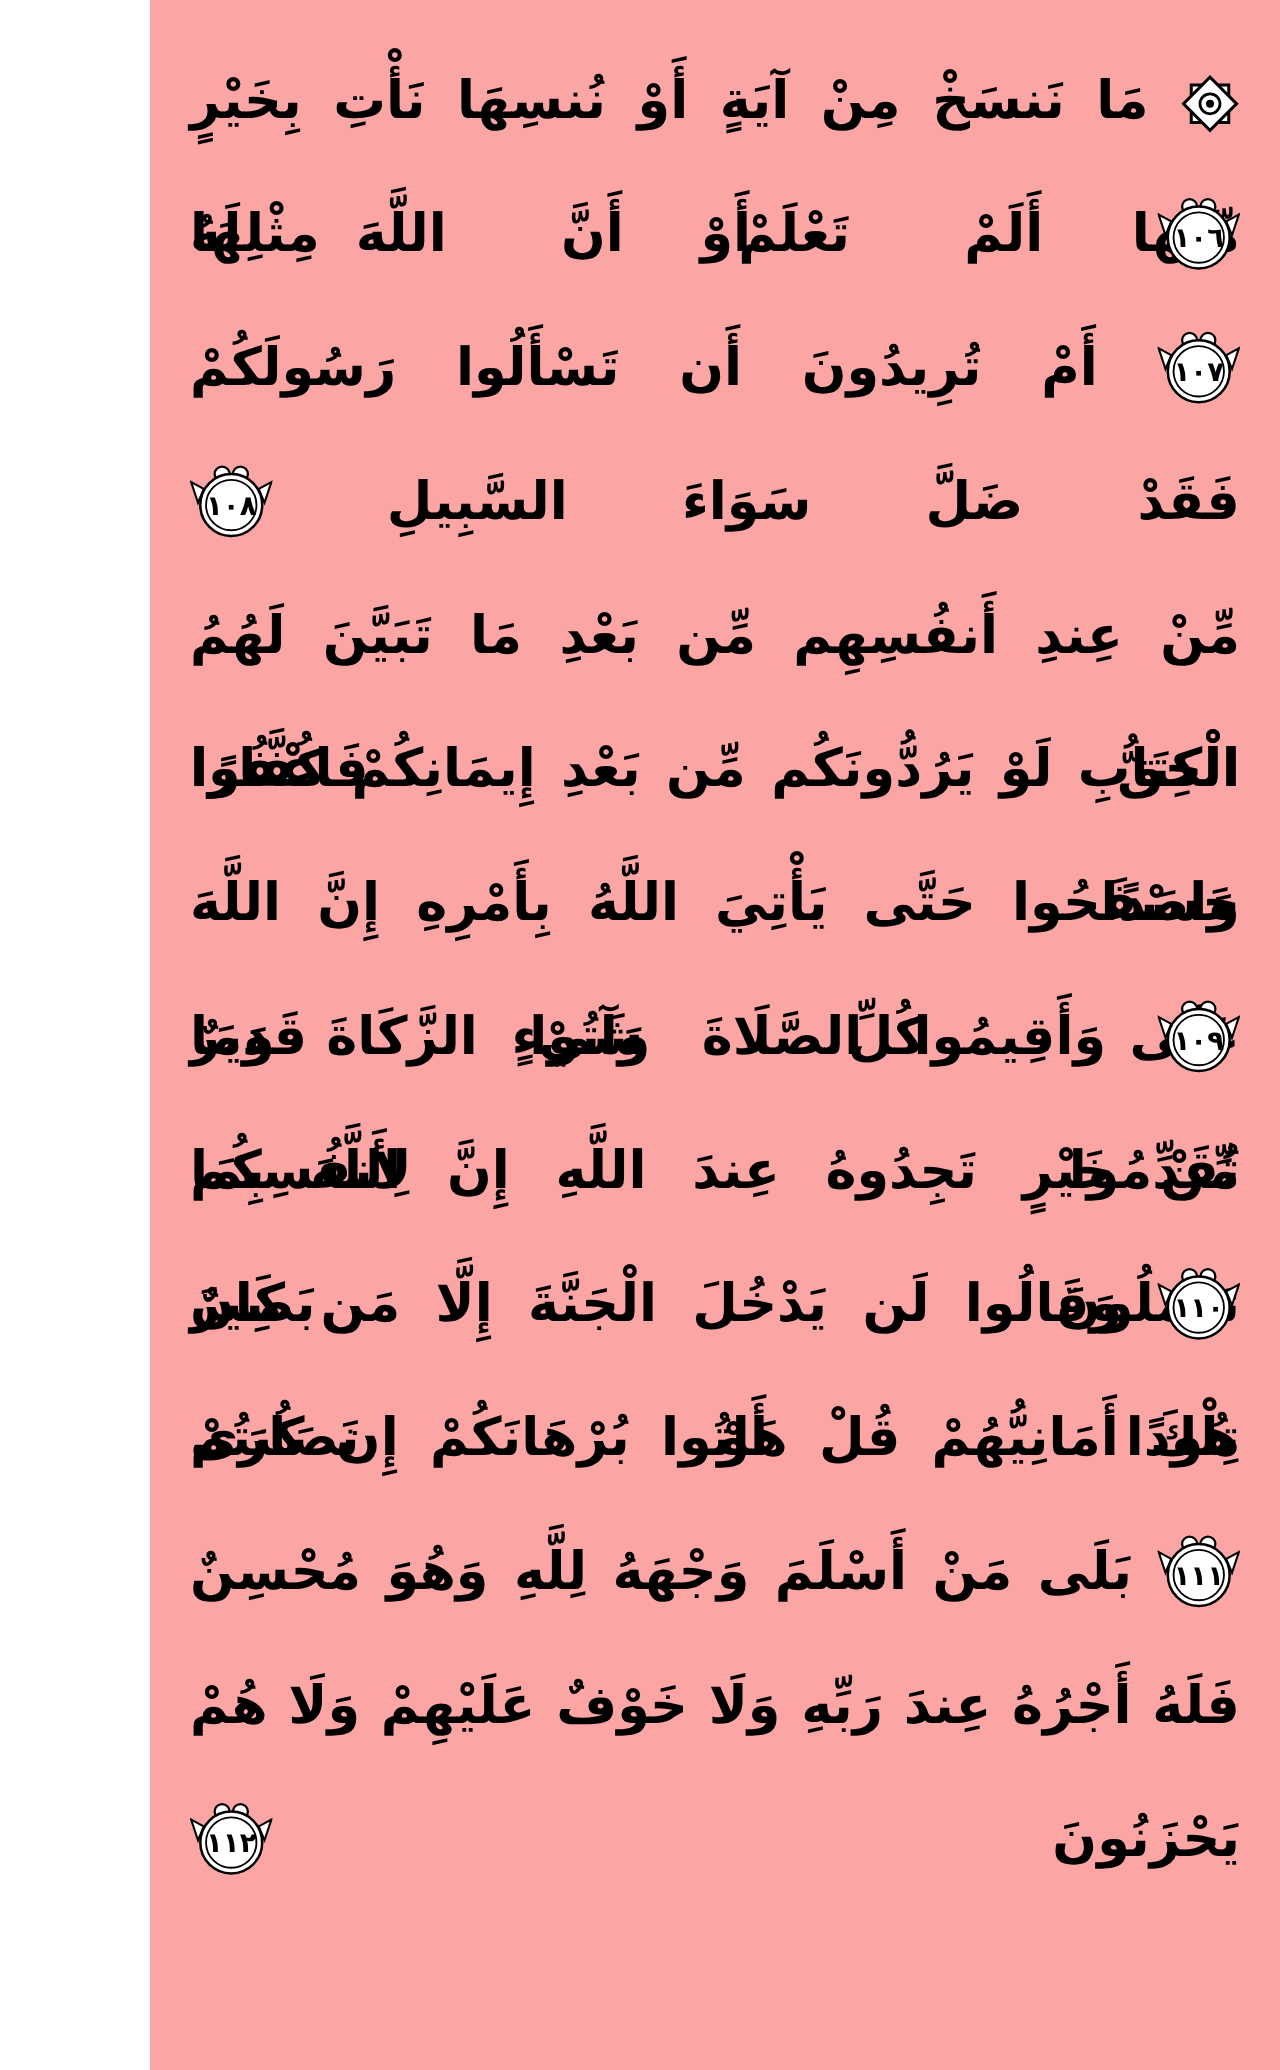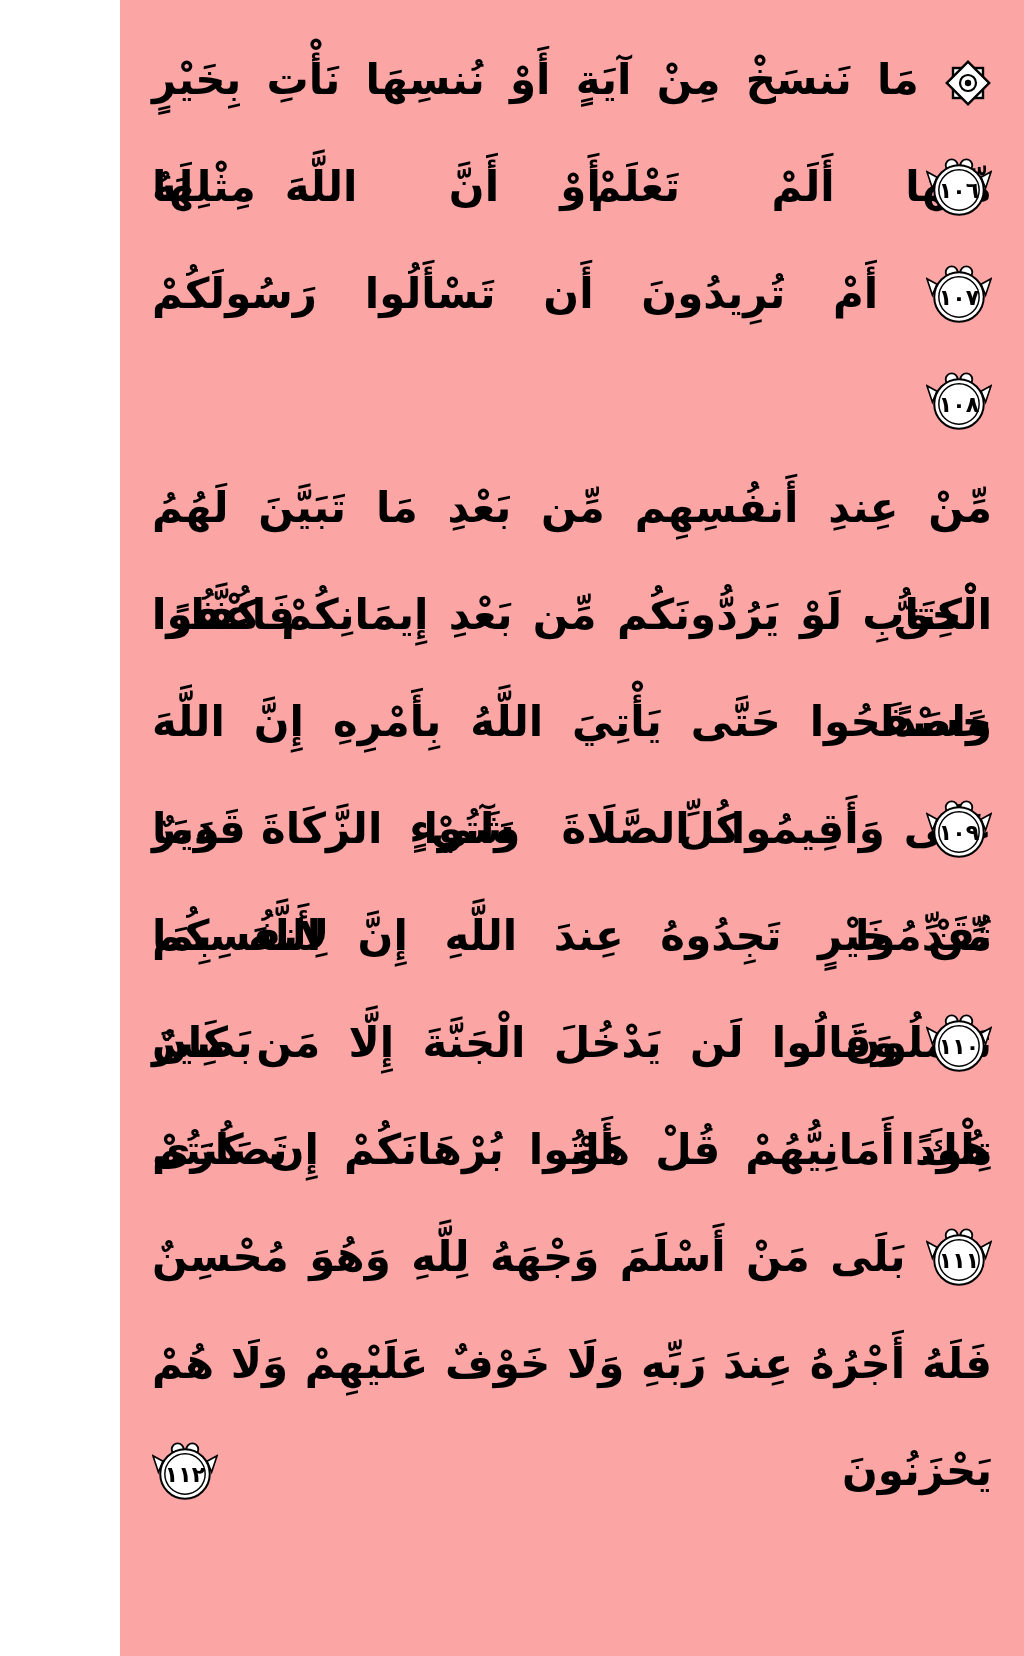--- a/index.html
+++ b/index.html
@@ -72,21 +72,21 @@
           </svg></span> <span class="ayah-text">أَلَمْ تَعْلَمْ أَنَّ اللَّهَ لَهُ</span></div>
       <div class="line"> <span class="ayah-marker" title="١٠٧"><svg viewBox="-36 -38 72 76" width="66" height="72" xmlns="http://www.w3.org/2000/svg">
             <circle cx="-8" cy="-27" r="6.5" fill="#fff" stroke="#000" stroke-width="2"></circle>
             <circle cx="8" cy="-27" r="6.5" fill="#fff" stroke="#000" stroke-width="2"></circle>
             <path d="M-24,-14 L-35,-20 L-29,-2 Z" fill="#fff" stroke="#000" stroke-width="1.8"></path>
             <path d="M24,-14 L35,-20 L29,-2 Z" fill="#fff" stroke="#000" stroke-width="1.8"></path>
             <circle cx="0" cy="0" r="27" fill="#fff" stroke="#000" stroke-width="2.2"></circle>
             <circle cx="0" cy="0" r="22" fill="#fff" stroke="#000" stroke-width="1.6"></circle>
             <text x="0" y="8.5" text-anchor="middle" font-family="DejaVu Sans, sans-serif" font-size="24" font-weight="bold" fill="#000">١٠٧</text>
           </svg></span> <span class="ayah-text">أَمْ تُرِيدُونَ أَن تَسْأَلُوا رَسُولَكُمْ</span></div>
-      <div class="line"> <span class="ayah-marker" title="١٠٨"><svg viewBox="-36 -38 72 76" width="66" height="72" xmlns="http://www.w3.org/2000/svg">
+      <div class="line"><span class="ayah-text">فَقَدْ ضَلَّ سَوَاءَ السَّبِيلِ</span> <span class="ayah-marker" title="١٠٨"><svg viewBox="-36 -38 72 76" width="66" height="72" xmlns="http://www.w3.org/2000/svg">
             <circle cx="-8" cy="-27" r="6.5" fill="#fff" stroke="#000" stroke-width="2"></circle>
             <circle cx="8" cy="-27" r="6.5" fill="#fff" stroke="#000" stroke-width="2"></circle>
             <path d="M-24,-14 L-35,-20 L-29,-2 Z" fill="#fff" stroke="#000" stroke-width="1.8"></path>
             <path d="M24,-14 L35,-20 L29,-2 Z" fill="#fff" stroke="#000" stroke-width="1.8"></path>
             <circle cx="0" cy="0" r="27" fill="#fff" stroke="#000" stroke-width="2.2"></circle>
             <circle cx="0" cy="0" r="22" fill="#fff" stroke="#000" stroke-width="1.6"></circle>
             <text x="0" y="8.5" text-anchor="middle" font-family="DejaVu Sans, sans-serif" font-size="24" font-weight="bold" fill="#000">١٠٨</text>
           </svg></span> </div>
       <div class="line"><span class="ayah-text">مِّنْ عِندِ أَنفُسِهِم مِّن بَعْدِ مَا تَبَيَّنَ لَهُمُ الْحَقُّ فَاعْفُوا</span></div>
       <div class="line"><span class="ayah-text">الْكِتَابِ لَوْ يَرُدُّونَكُم مِّن بَعْدِ إِيمَانِكُمْ كُفَّارًا حَسَدًا</span></div>

